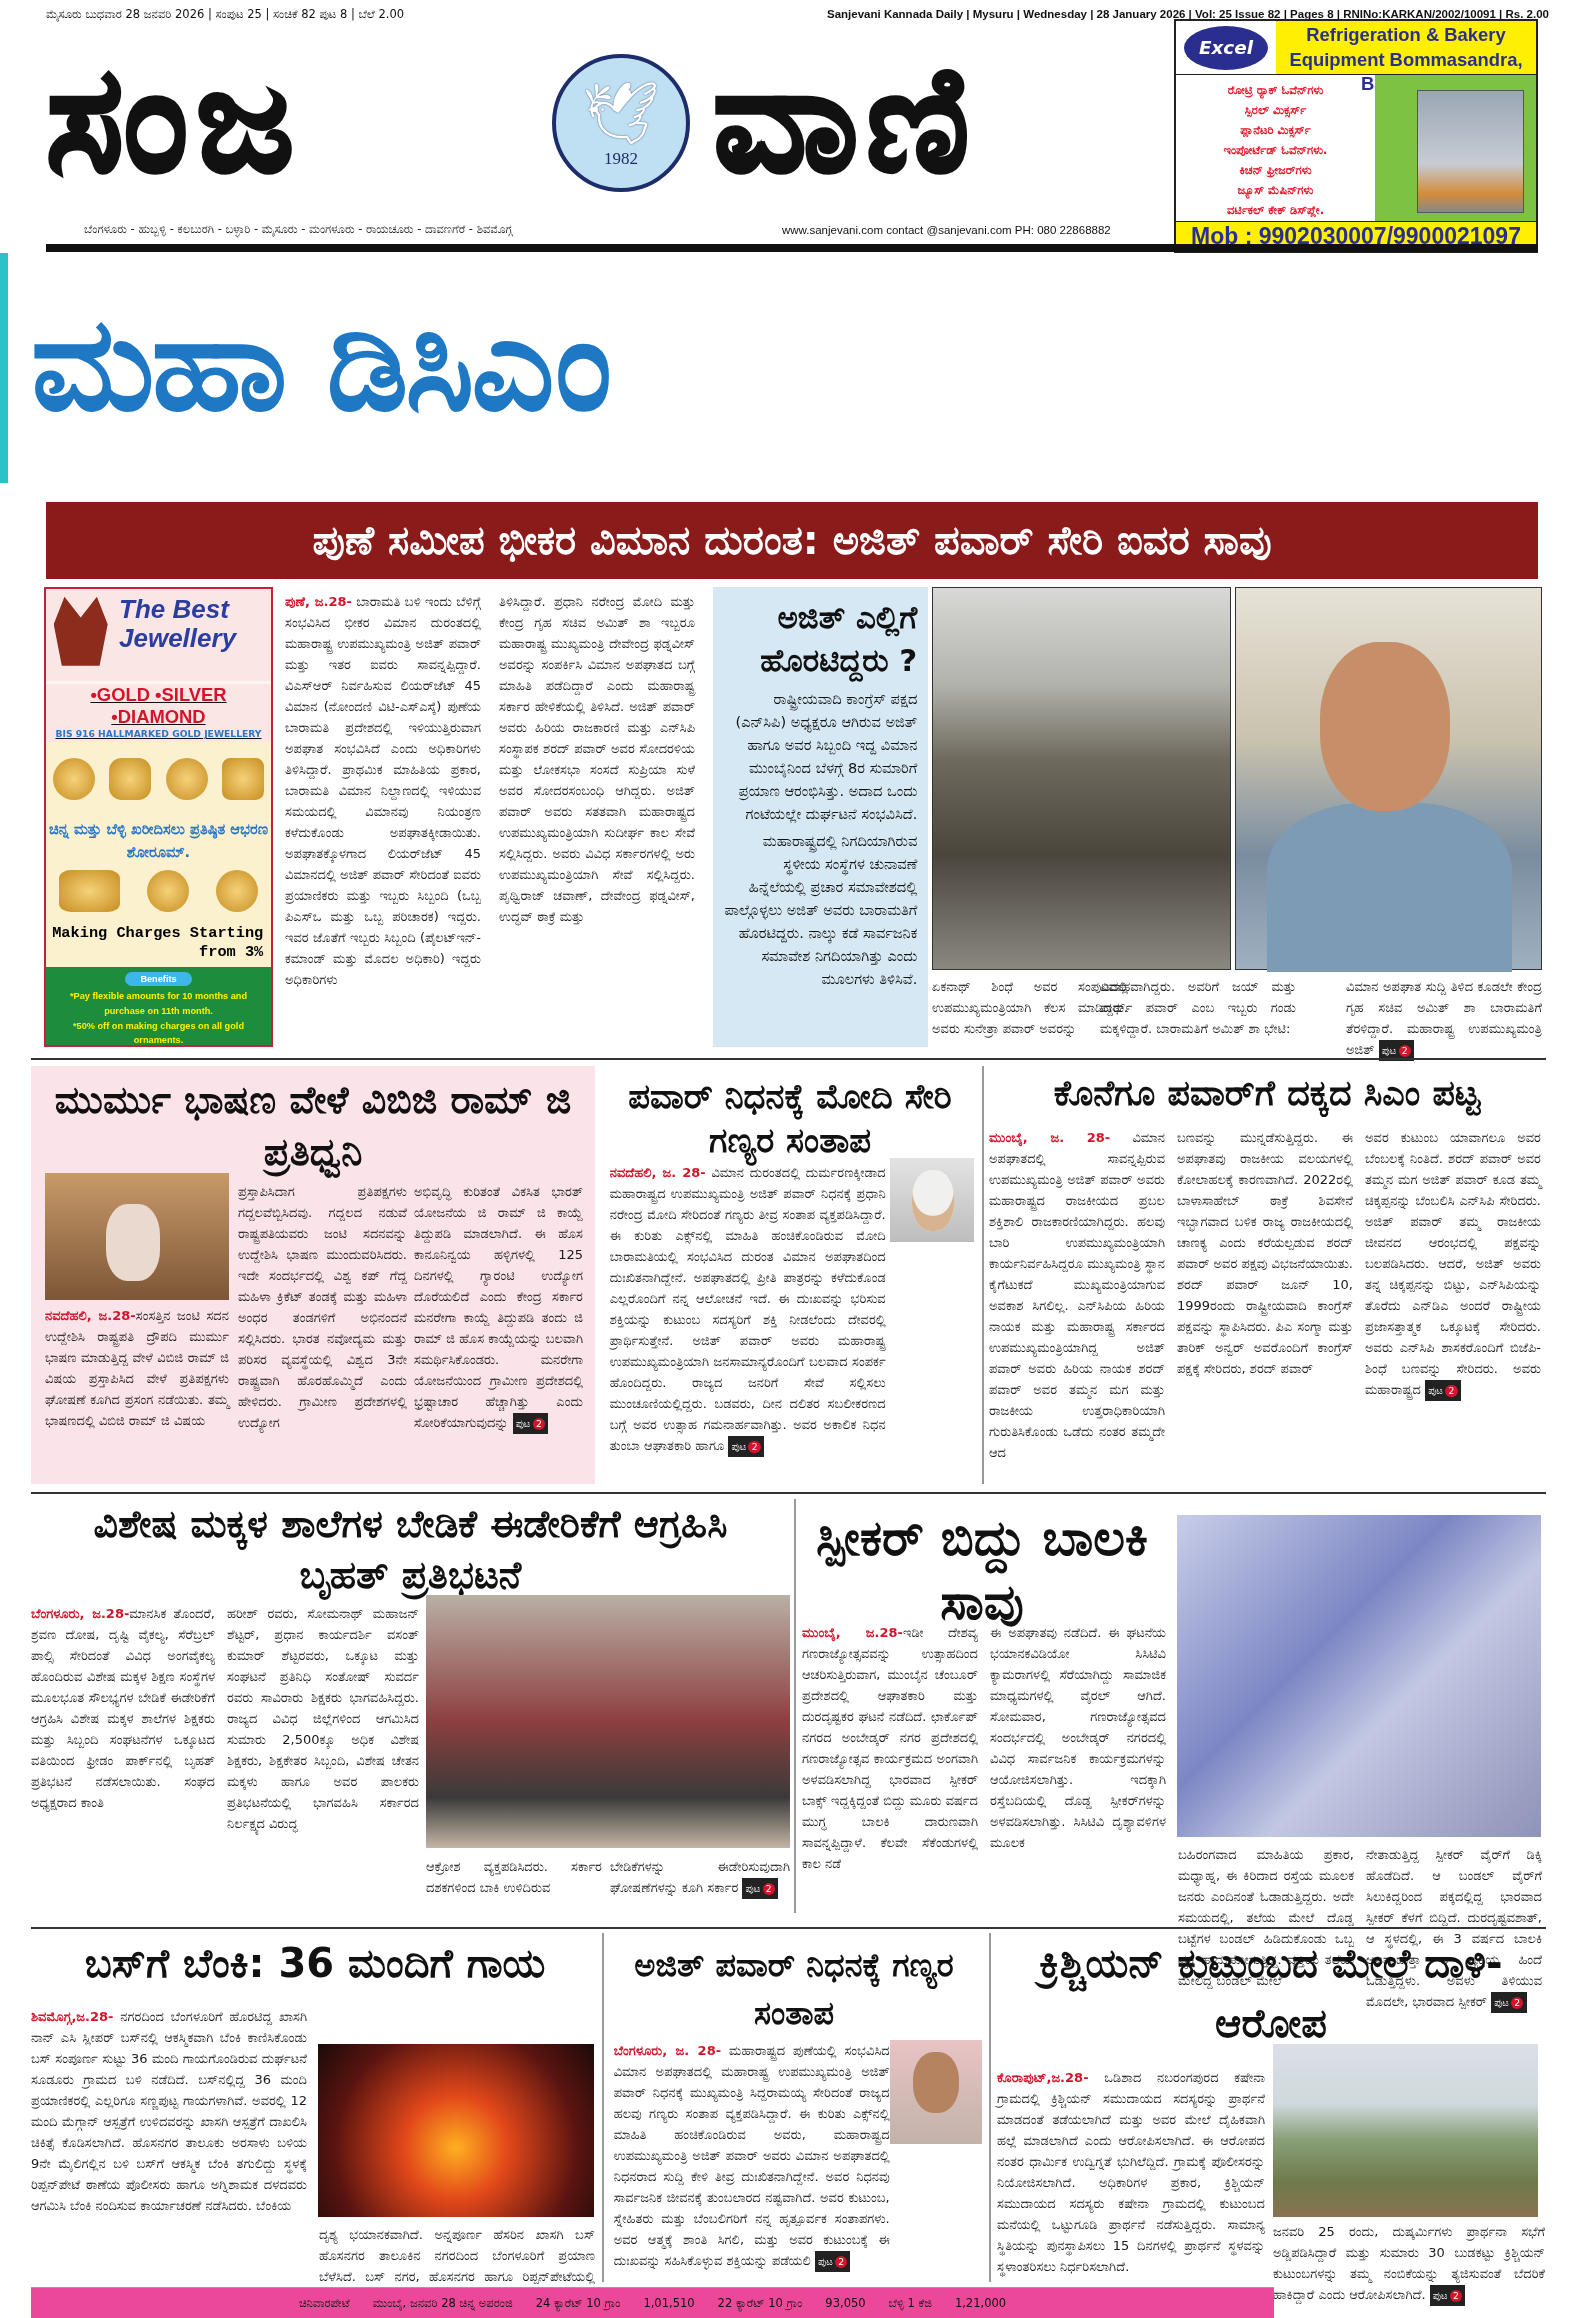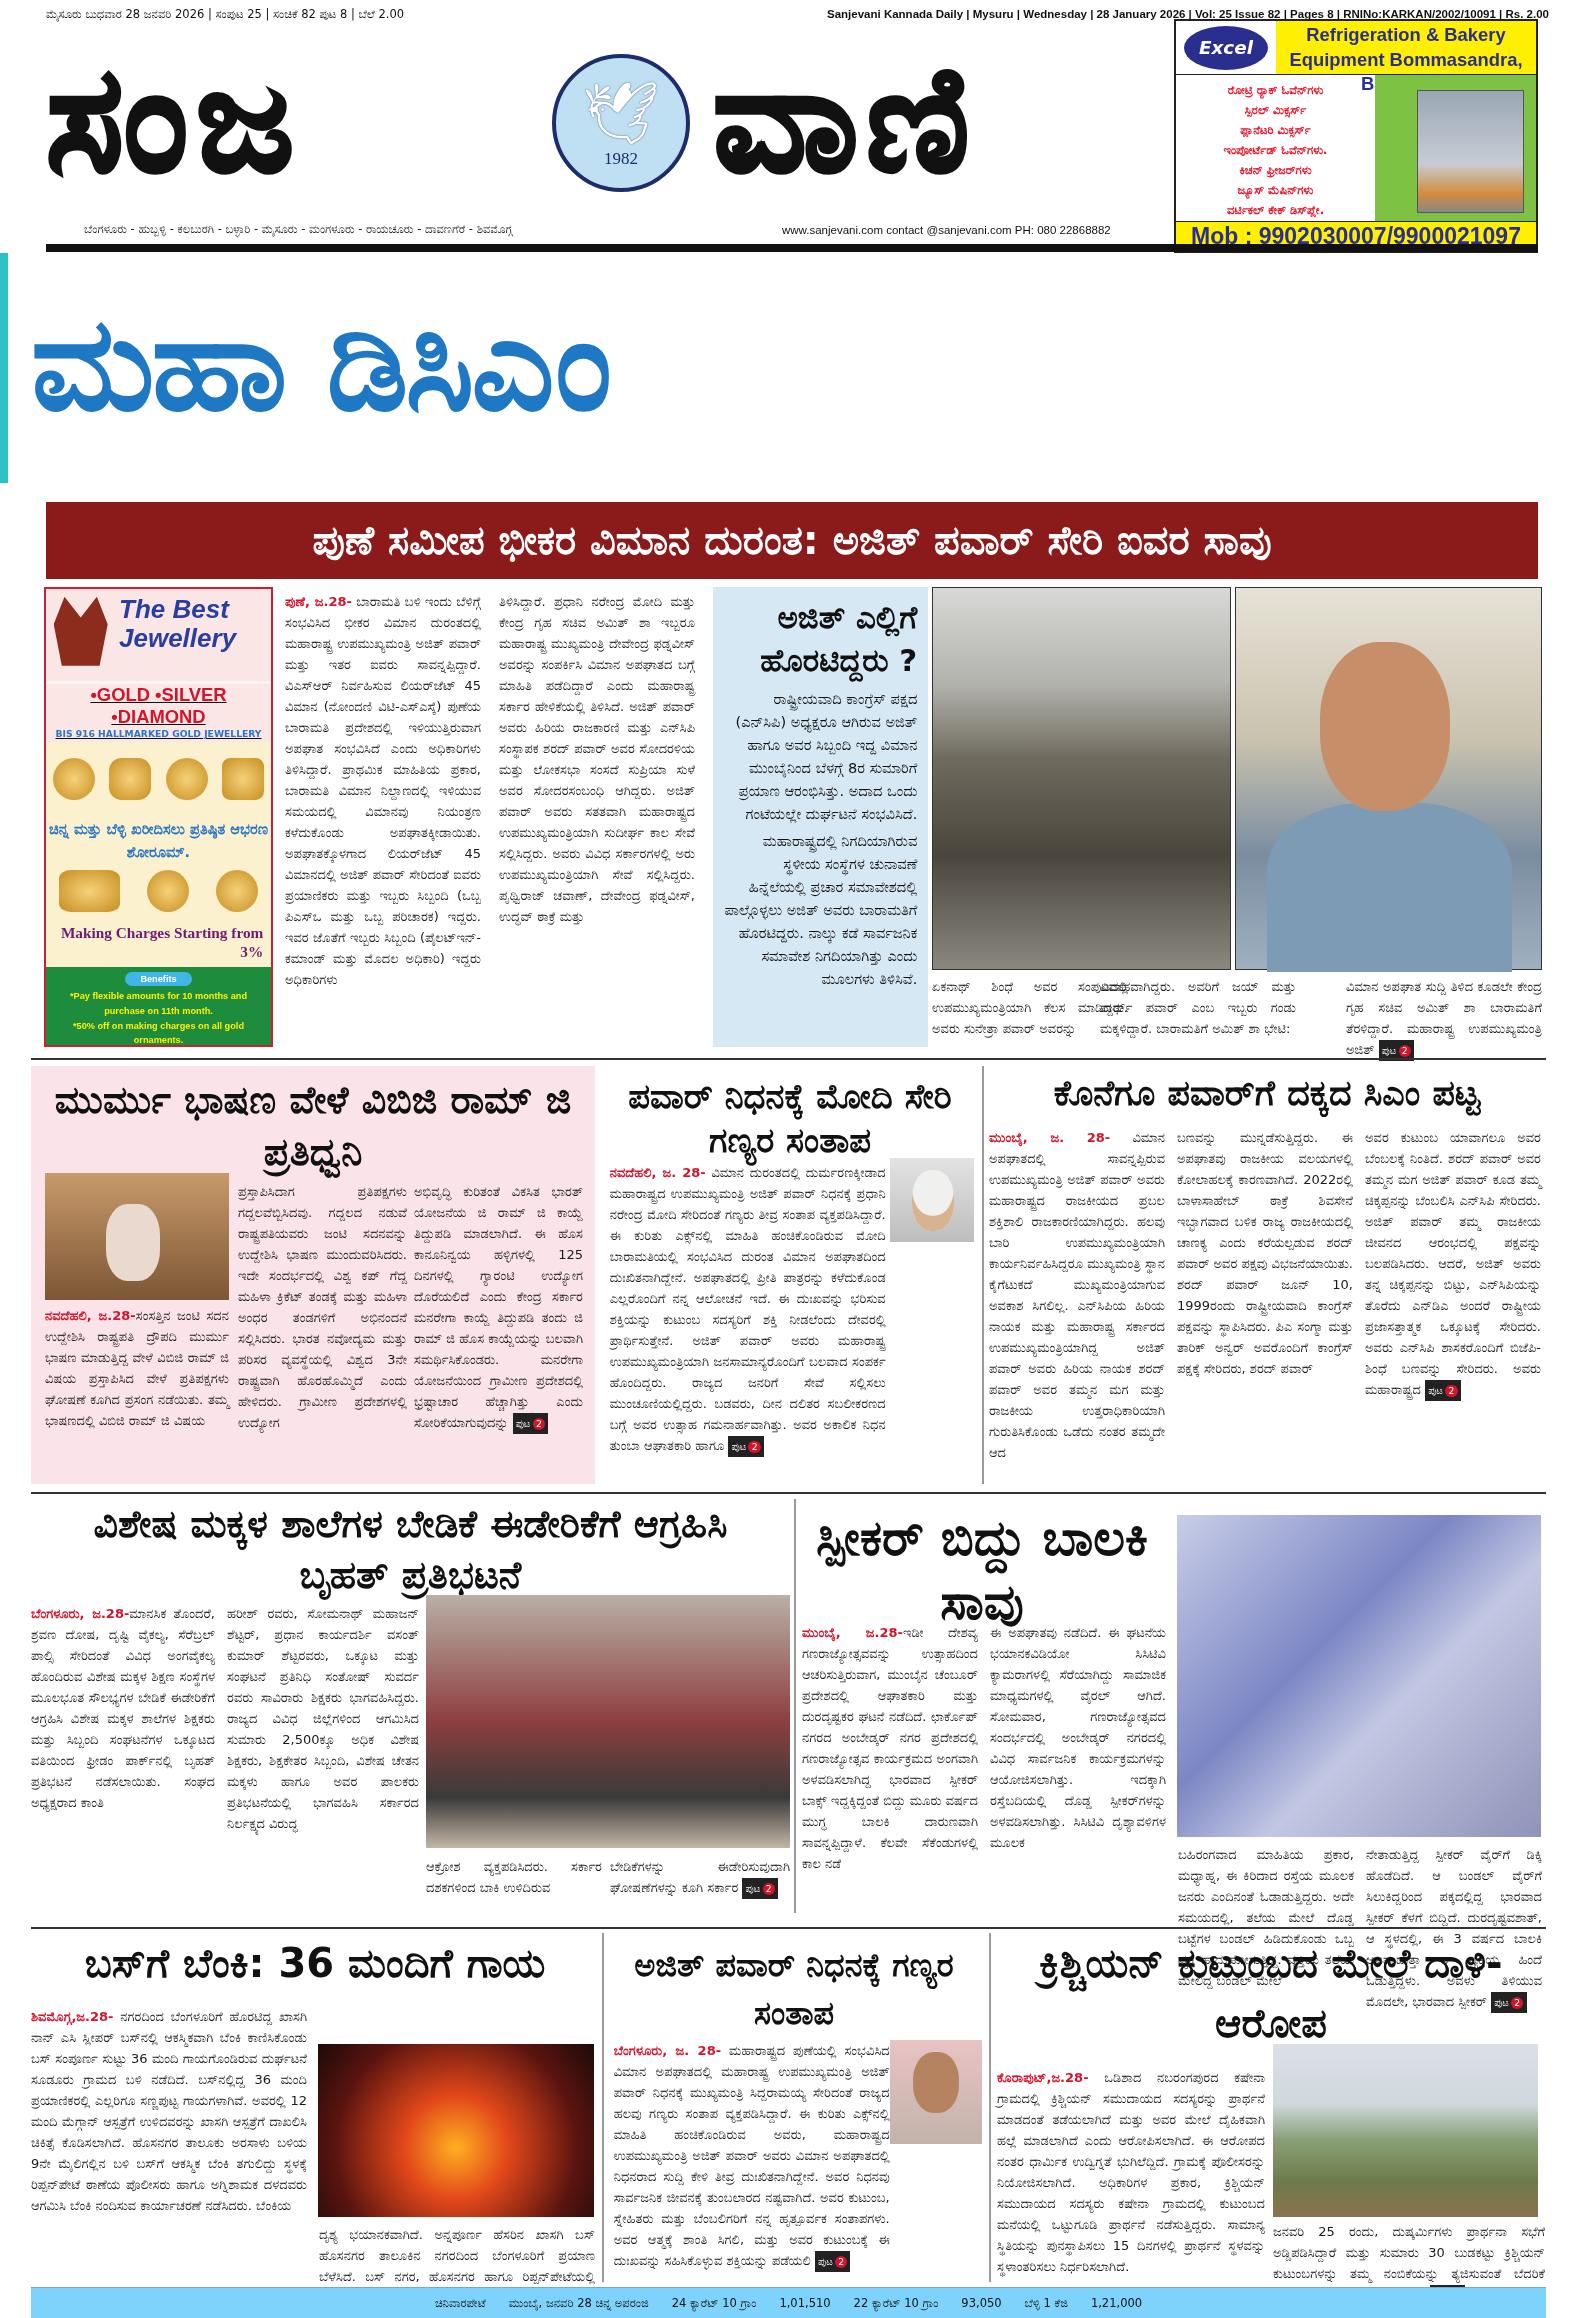--- a/index.html
+++ b/index.html
@@ -34,21 +34,21 @@
   .dateline { color: #d4142a; font-weight: bold; }
   .jewel-ad { left: 44px; top: 587px; width: 229px; height: 460px; border: 2.3px solid #c5223a; background: #fff7ef; overflow: hidden; }
   .jewel-head { height: 92px; background: #fbe6e6; position: relative; }
   .jewel-crown { position: absolute; left: 7.7px; top: 7.7px; width: 54px; height: 69px; background: #8b2c1d; clip-path: polygon(0 40%,20% 0,50% 30%,80% 0,100% 40%,85% 100%,15% 100%); }
   .jewel-title { position: absolute; left: 73px; top: 6.1px; color: #2a3ea0; font-weight: bold; font-style: italic; font-size: 26px; line-height: 29px; font-family: "Liberation Sans", sans-serif; }
   .jewel-gsd { color: #d4142a; font-weight: bold; font-size: 18.4px; font-family: "Liberation Sans", sans-serif; text-align: center; margin-top: 3.1px; }
   .jewel-bis { color: #2a76c4; font-weight: bold; font-size: 9.2px; text-align: center; }
   .jewel-items { height: 73px; background: #fbf1cf; display: flex; justify-content: space-around; align-items: center; }
   .gold { width: 42px; height: 42px; border-radius: 50%; background: radial-gradient(#f6d27a,#c68c1f); }
   .jewel-kn { background: #fbf1cf; color: #2a76c4; font-weight: bold; font-size: 14.6px; line-height: 23px; text-align: center; padding: 1.5px 0; }
-  .jewel-charges { background: #fbf1cf; color: #701a75; font-weight: bold; font-size: 15.3px; line-height: 18.4px; text-align: right; padding: 6.1px 7.7px 6.1px 0; font-family: Liberation Serif, serif; }
+  .jewel-charges { background: #fbf1cf; color: #000000; font-weight: bold; font-size: 15.3px; line-height: 18.4px; text-align: right; padding: 6.1px 7.7px 6.1px 0; font-family: Liberation Mono, monospace; }
   .jewel-benefits { background: #1d8c3c; color: #ffef00; font-weight: bold; font-size: 9.2px; line-height: 14.6px; text-align: center; padding: 4.6px 3.1px; font-family: "Liberation Sans", sans-serif; }
   .jewel-benefits .pill { display: inline-block; background: #3fb6e8; color: #fff; border-radius: 10.7px; padding: 0 15.3px; margin-bottom: 3.1px; }
   .news-col { top: 591px; width: 196px; }
   .sidebox { left: 713px; top: 587px; width: 215px; height: 460px; background: #d6e8f3; padding: 9.2px 10.7px; }
   .sidebox h3 { font-size: 31px; line-height: 43px; text-align: right; font-weight: bold; }
   .sidebox p { font-size: 14.6px; line-height: 23px; text-align: right; margin-top: 4.6px; }
   .crash-photo { left: 932px; top: 587px; width: 299px; height: 383px; background: linear-gradient(#d8d8d6 0%, #b2b3ad 25%, #6f6a5e 45%, #4b463d 70%, #8a887f 100%); border: 0.8px solid #333; }
   .ajit-photo { left: 1235px; top: 587px; width: 307px; height: 383px; background: linear-gradient(#e6e2d6, #c9c2ae 40%, #7a8da0 70%, #9fb0c0); border: 0.8px solid #333; }
   .ajit-face { position: absolute; left: 84px; top: 54px; width: 130px; height: 169px; border-radius: 45%; background: #c68f6a; }
   .ajit-body { position: absolute; left: 31px; top: 215px; width: 245px; height: 169px; border-radius: 40% 40% 0 0; background: #7d9bb5; }
@@ -61,21 +61,21 @@
   .murmu-photo::after { content: ""; position: absolute; left: 61px; top: 31px; width: 54px; height: 77px; border-radius: 40%; background: #e9d9cf; }
   .modi-photo { position: absolute; left: 890px; top: 1158px; width: 84px; height: 84px; background: linear-gradient(#e3e3e3,#bdbdbd); }
   .modi-photo::after { content: ""; position: absolute; left: 21.5px; top: 11.5px; width: 42px; height: 61px; border-radius: 45%; background: #f0f0ee; box-shadow: inset 0 -15.3px 0 #d8b38f; }
   .vline { width: 1.5px; background: #999; }
   .protest-photo { left: 426px; top: 1595px; width: 364px; height: 253px; background: linear-gradient(#b9b0a6, #8d3f3f 50%, #3a3a3a 80%, #c4b6a6); }
   .cctv-photo { left: 1177px; top: 1515px; width: 364px; height: 322px; background: linear-gradient(135deg, #c8cee8, #7c86c4 40%, #c2c7e3 60%, #8e93b8); }
   .bus-photo { left: 318px; top: 2044px; width: 276px; height: 173px; background: radial-gradient(circle at 50% 60%, #ffb020, #e2481a 30%, #5a1410 70%, #1b0a08); }
   .sidd-photo { left: 890px; top: 2040px; width: 92px; height: 104px; background: linear-gradient(#e8c4c4, #c2b2aa); }
   .sidd-photo::after { content: ""; position: absolute; left: 23px; top: 11.5px; width: 46px; height: 61px; border-radius: 45%; background: #b5835f; }
   .house-photo { left: 1273px; top: 2044px; width: 265px; height: 173px; background: linear-gradient(#dbe0e6 0%, #cfd8dc 35%, #8aa079 55%, #6e7a4a 80%, #8a7350); }
-  .footer-bar { left: 31px; top: 2287px; width: 1515px; height: 31px; background: #7dd3fc; border-top: 1.5px solid #7aa5cc; font-size: 11.5px; display: flex; align-items: center; justify-content: center; gap: 23px; color: #111; }
+  .footer-bar { left: 31px; top: 2287px; width: 1243px; height: 31px; background: #ec4899; border-top: 1.5px solid #7aa5cc; font-size: 11.5px; display: flex; align-items: center; justify-content: center; gap: 23px; color: #111; }
 </style>
 </head>
 <body>
 
 <div class="abs topline">
   <span>ಮೈಸೂರು ಬುಧವಾರ 28 ಜನವರಿ 2026 | ಸಂಪುಟ 25 | ಸಂಚಿಕೆ 82 ಪುಟ 8 | ಬೆಲೆ 2.00</span>
   <span class="right">Sanjevani Kannada Daily | Mysuru | Wednesday | 28 January 2026 | Vol: 25 Issue 82 | Pages 8 | RNINo:KARKAN/2002/10091 | Rs. 2.00</span>
 </div>
 
 <div class="abs masthead">

